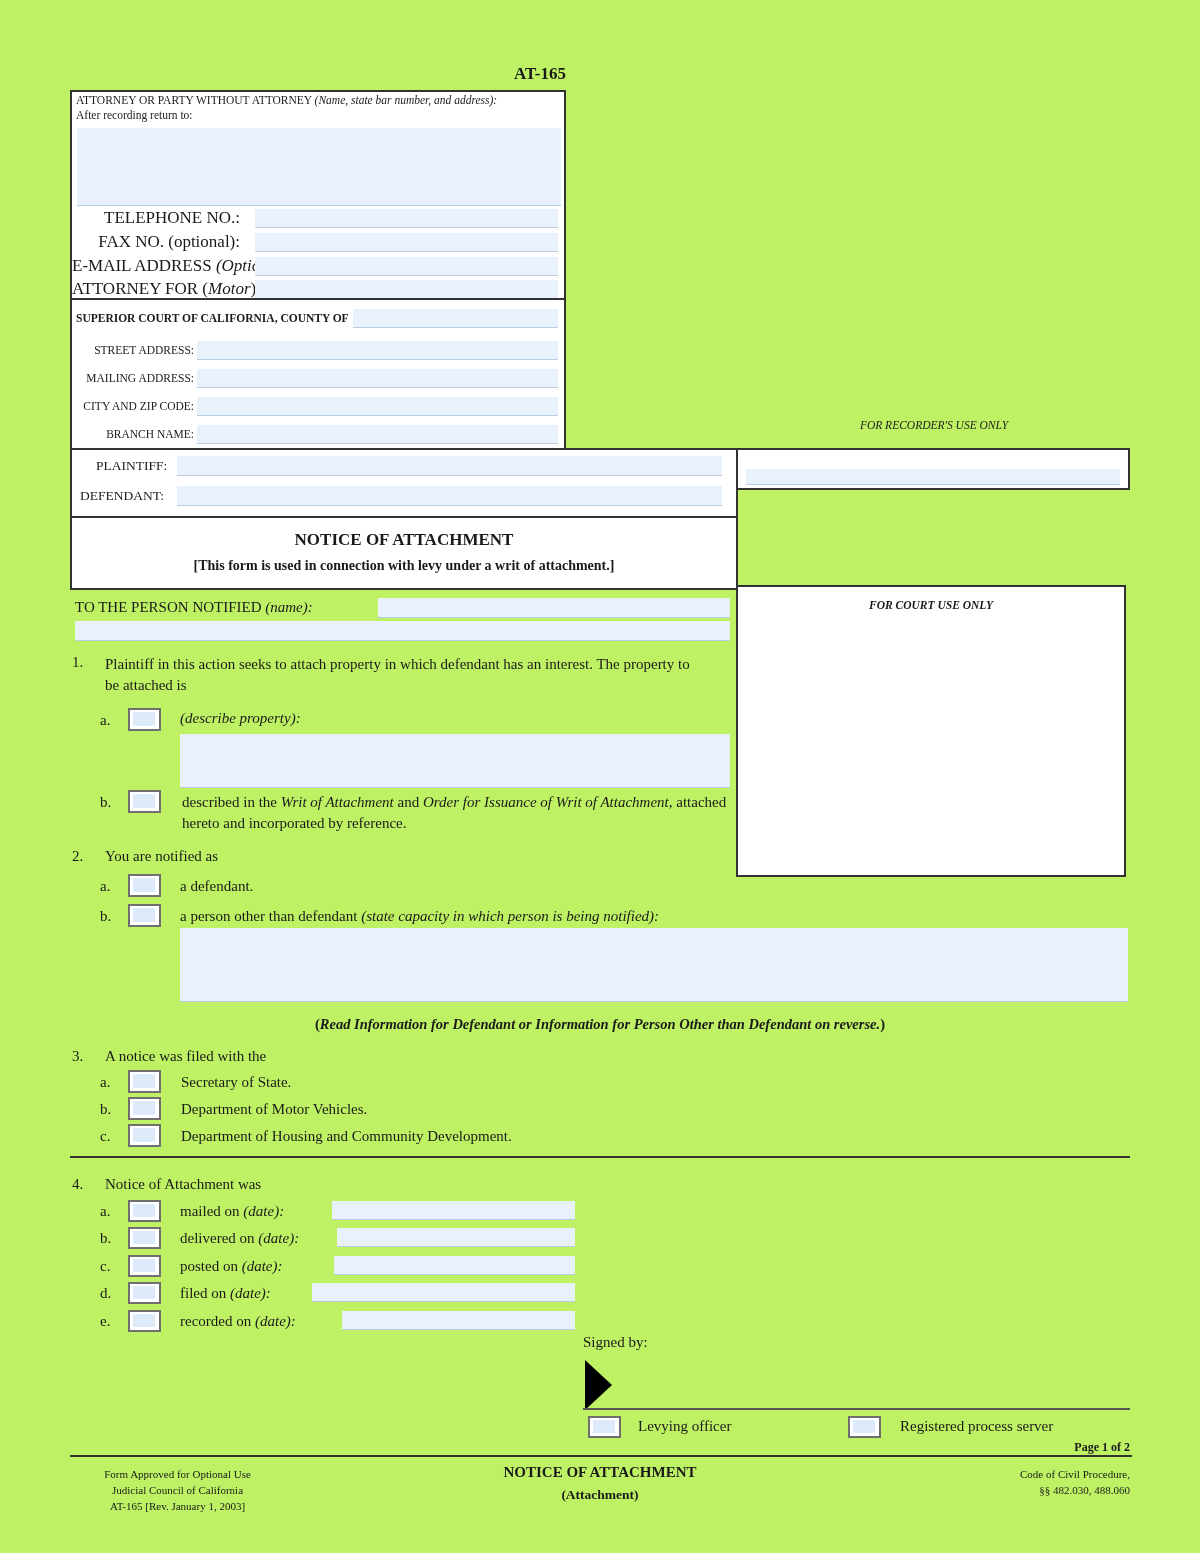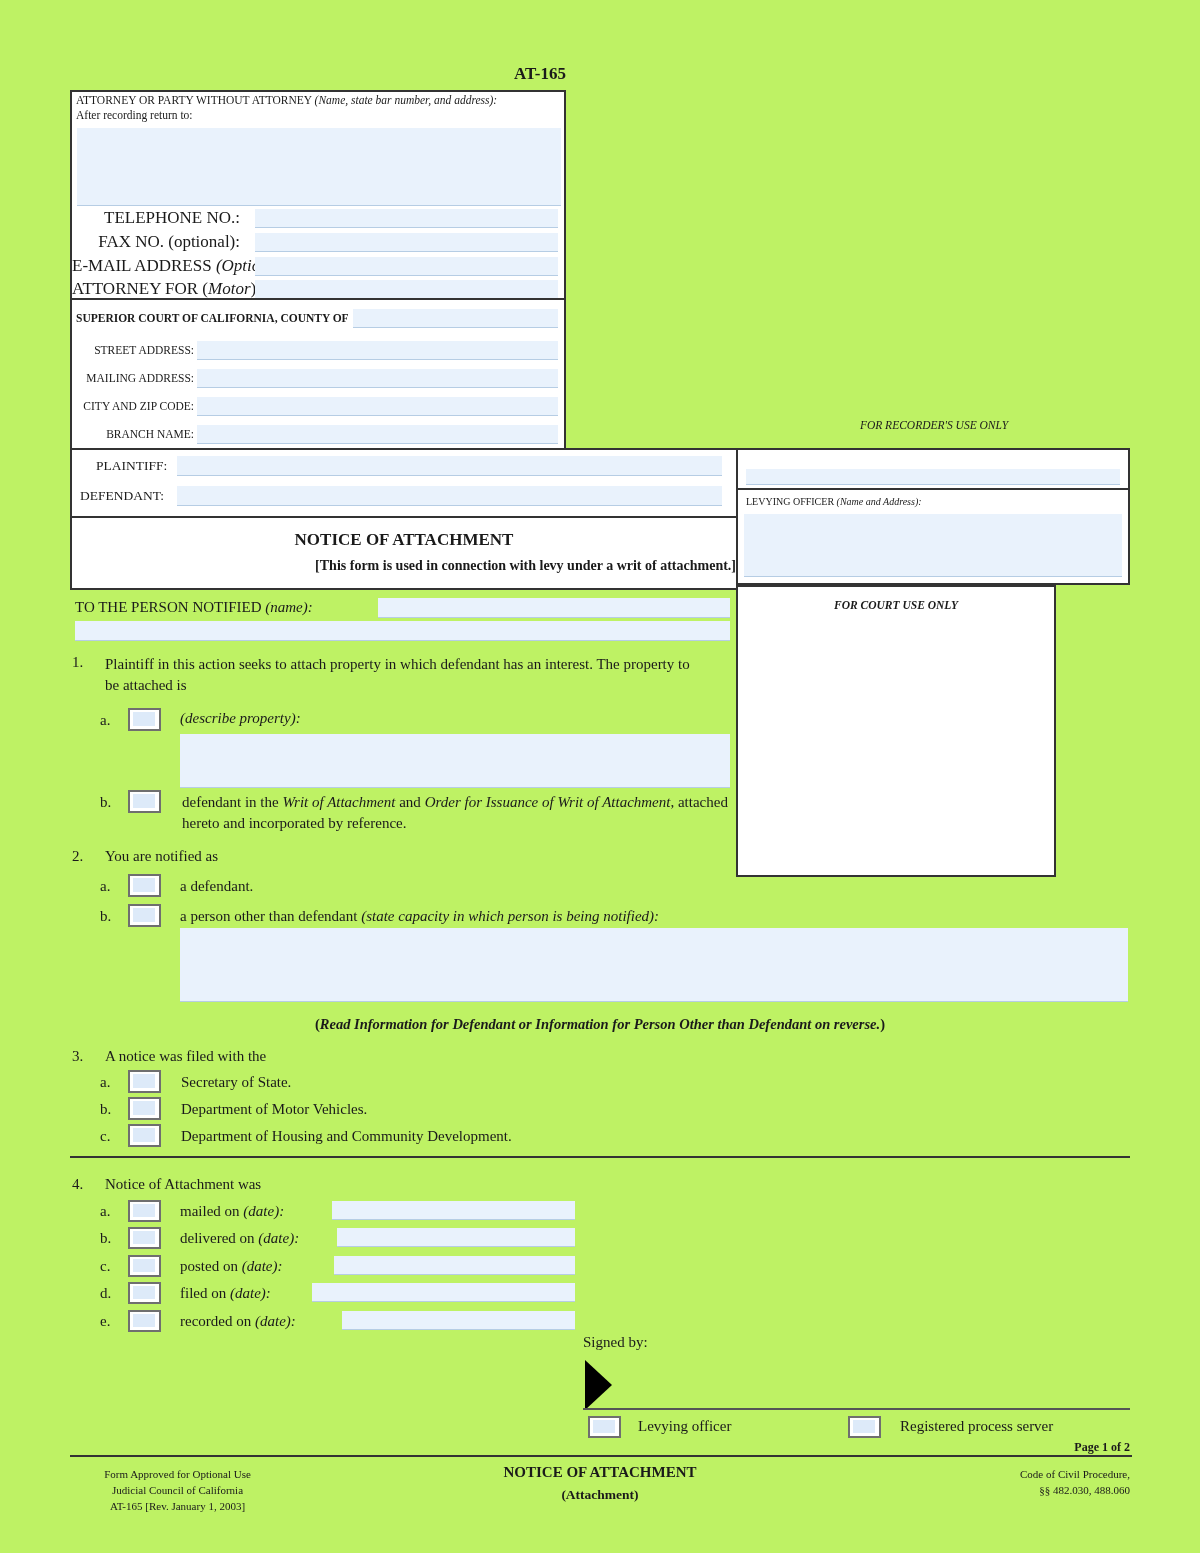--- a/index.html
+++ b/index.html
@@ -82,31 +82,27 @@
     <div class="fld" style="left:105px;top:6px;width:545px;height:20px;"></div>
     <div class="abs" style="left:8px;top:38px;font-size:13.5px;">DEFENDANT:</div>
     <div class="fld" style="left:105px;top:36px;width:545px;height:20px;"></div>
   </div>
 
   <div class="box" style="left:736px;top:448px;width:394px;height:42px;">
     <div class="abs xs" style="left:8px;top:4px;margin-top:16px;">CASE NUMBER</div>
     <div class="fld" style="left:8px;top:19px;width:374px;height:16px;"></div>
   </div>
 
-  <div class="box" style="left:736px;top:488px;width:394px;height:97px;">
-    <div class="abs xs" style="left:8px;top:6px;"><span>LEVYING OFFICER </span><span class="it">(Name and Address):</span></div>
-    <div class="fld" style="left:6px;top:24px;width:378px;height:63px;"></div>
-  </div>
 
   <div class="box" style="left:70px;top:516px;width:668px;height:74px;">
     <div class="abs b" style="left:0;top:12px;width:100%;text-align:center;font-size:17px;">NOTICE OF ATTACHMENT</div>
-    <div class="abs b" style="left:0;top:40px;width:100%;text-align:right;font-size:14px;">[This form is used in connection with levy under a writ of attachment.]</div>
-  </div>
-
-  <div class="box" style="left:736px;top:585px;width:320px;height:292px;">
+    <div class="abs b" style="left:0;top:40px;width:100%;text-align:center;font-size:14px;">[This form is used in connection with levy under a writ of attachment.]</div>
+  </div>
+
+  <div class="box" style="left:736px;top:585px;width:390px;height:292px;">
     <div class="abs b it sm" style="left:0;top:12px;width:100%;text-align:center;">FOR COURT USE ONLY</div>
   </div>
 
   <div class="abs body nowrap" style="left:75px;top:599px;"><span>TO THE PERSON NOTIFIED </span><span class="it">(name):</span></div>
   <div class="fld" style="left:378px;top:598px;width:352px;height:20px;"></div>
   <div class="fld" style="left:75px;top:621px;width:655px;height:20px;"></div>
 
   <div class="abs body" style="left:72px;top:654px;">1.</div>
   <div class="abs body" style="left:105px;top:654px;width:585px;line-height:21px;">Plaintiff in this action seeks to attach property in which defendant has an interest. The property to be attached is</div>
 
@@ -114,21 +110,21 @@
   <div class="cb" style="left:128px;top:708px;">
       <div class="cbi"></div>
     </div>
   <div class="abs body it" style="left:180px;top:710px;">(describe property):</div>
   <div class="fld" style="left:180px;top:734px;width:550px;height:54px;"></div>
 
   <div class="abs body" style="left:100px;top:794px;">b.</div>
   <div class="cb" style="left:128px;top:790px;">
       <div class="cbi"></div>
     </div>
-  <div class="abs body" style="left:182px;top:792px;width:555px;line-height:21px;"><span>defendant in the </span><span class="it">Writ of Attachment</span><span> and </span><span class="it">Order for Issuance of Writ of Attachment</span><span>, attached hereto and incorporated by reference.</span></div>
+  <div class="abs body" style="left:182px;top:792px;width:555px;line-height:21px;"><span>described in the </span><span class="it">Writ of Attachment</span><span> and </span><span class="it">Order for Issuance of Writ of Attachment</span><span>, attached hereto and incorporated by reference.</span></div>
 
   <div class="abs body" style="left:72px;top:848px;">2.</div>
   <div class="abs body" style="left:105px;top:848px;">You are notified as</div>
 
   <div class="abs body" style="left:100px;top:878px;">a.</div>
   <div class="cb" style="left:128px;top:874px;">
       <div class="cbi"></div>
     </div>
   <div class="abs body" style="left:180px;top:878px;">a defendant.</div>
 

